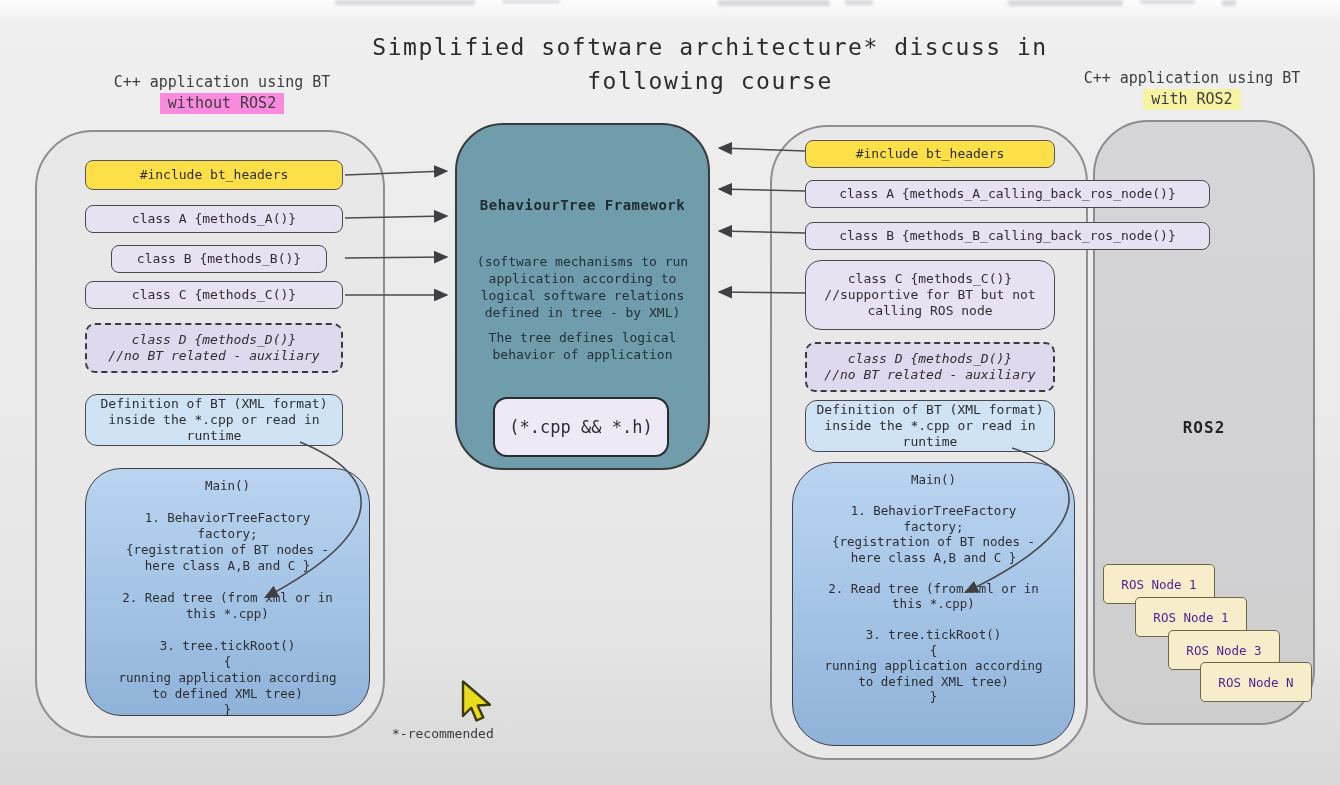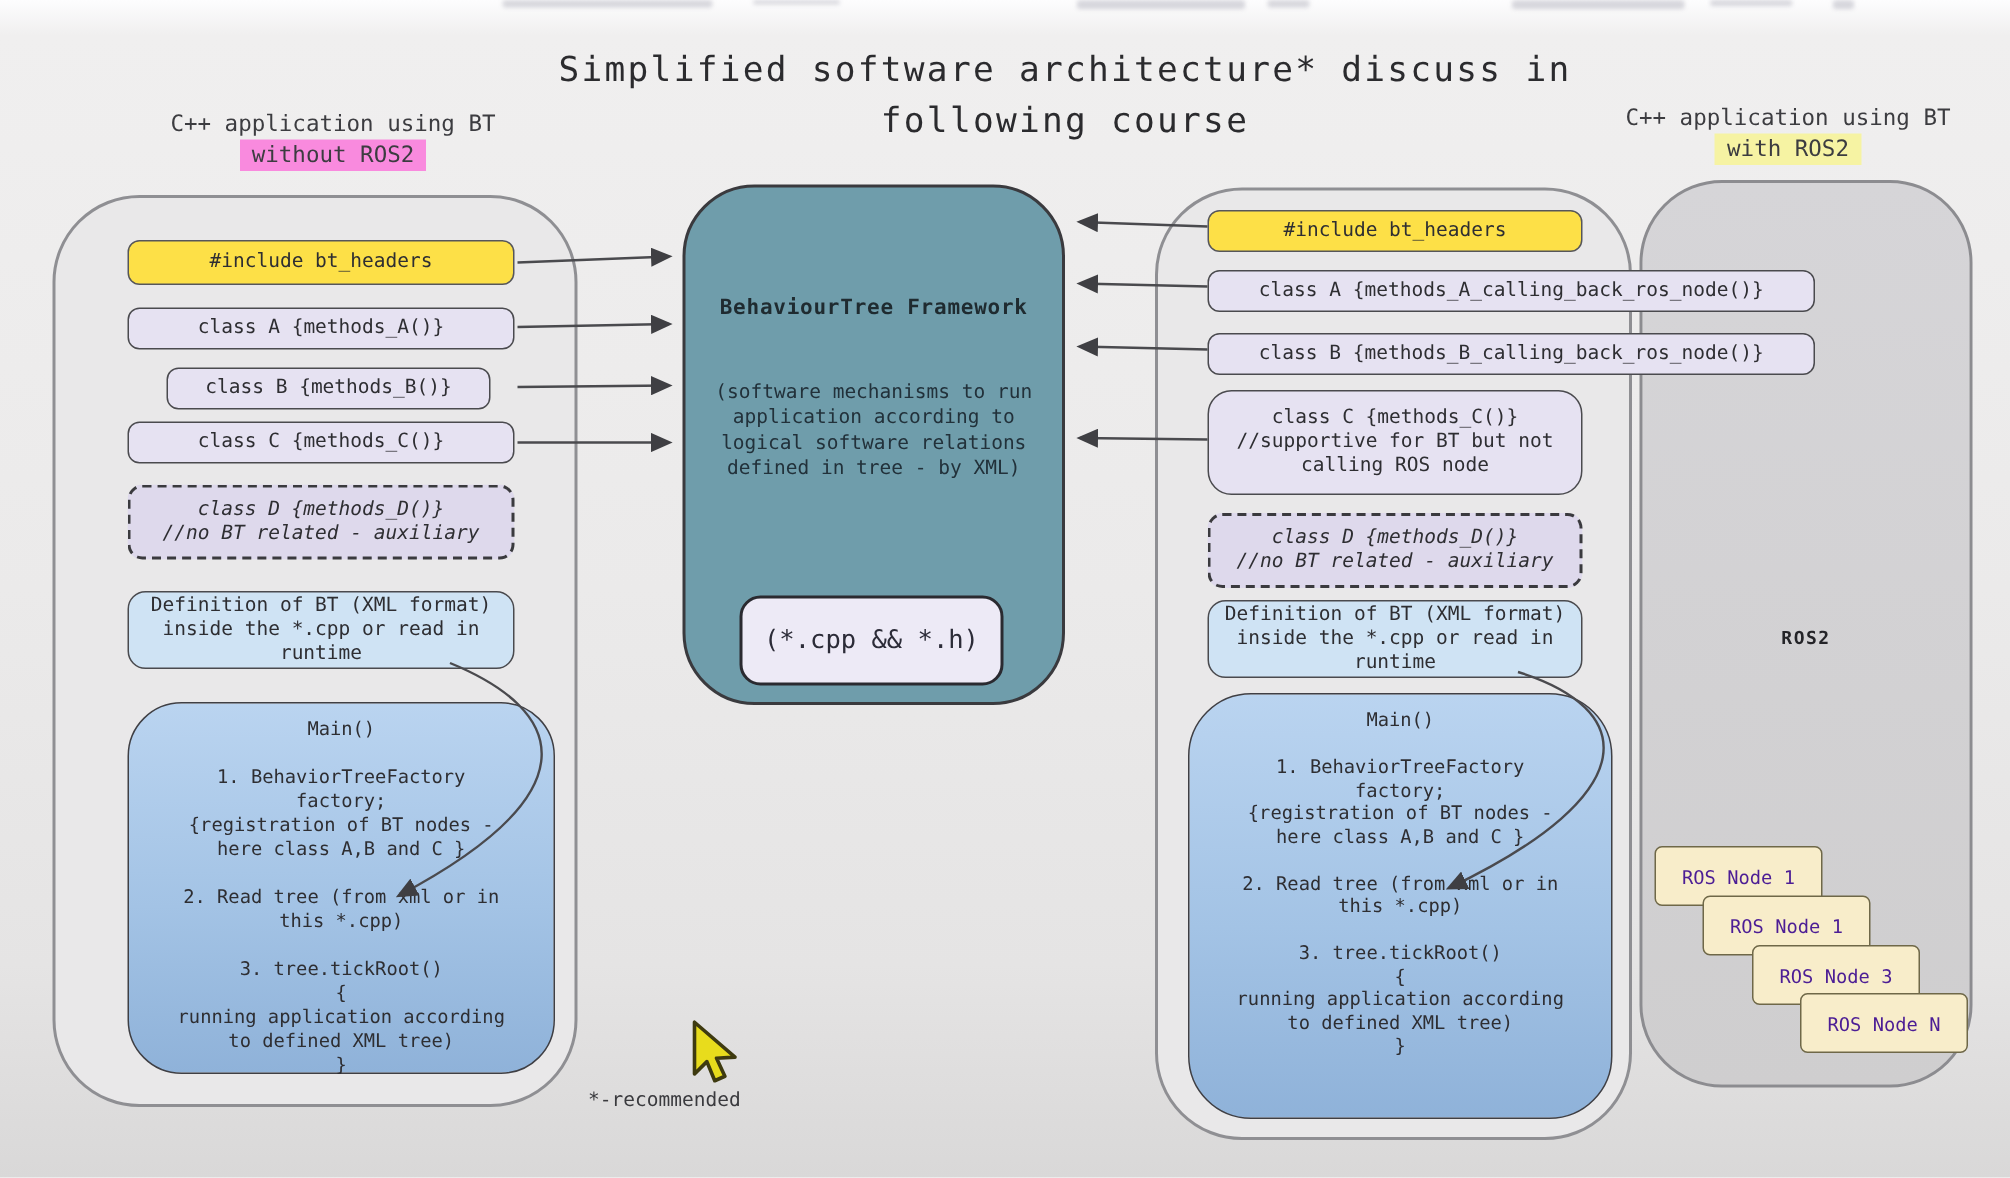--- a/index.html
+++ b/index.html
@@ -53,21 +53,21 @@
   }
   .center-box .cb-title { position:absolute; width:100%; top:72px; text-align:center; font-weight:bold; font-size:14px; color:#1f2b30; letter-spacing:.5px; }
   .center-box .cb-desc  { position:absolute; width:100%; top:128px; text-align:center; font-size:13px; line-height:17px; white-space:pre-line; color:#22313a; }
   .center-box .cb-desc2 { position:absolute; width:100%; top:204px; text-align:center; font-size:13px; line-height:17px; white-space:pre-line; color:#22313a; }
   .cppbox {
     position:absolute; left:36px; top:272px; width:176px; height:60px;
     background:#edeaf6; border:2px solid #2a2a30; border-radius:14px;
     display:flex; align-items:center; justify-content:center;
     font-size:17px; color:#2c2c38;
   }
-  .ros2-title { position:absolute; width:100%; top:296px; text-align:center; font-weight:bold; font-size:12px; color:#242428; letter-spacing:1px; }
+  .ros2-title { position:absolute; width:100%; top:296px; text-align:center; font-weight:bold; font-size:16px; color:#242428; letter-spacing:1px; }
   .rosnode {
     position:absolute; width:112px; height:40px; background:#f8edca;
     border:1.5px solid #6f6848; border-radius:5px;
     display:flex; align-items:center; justify-content:center; font-size:12.5px; color:#4c1d95;
   }
   .footnote { left:392px; top:726px; width:130px; font-size:13px; color:#3a3a3e; }
   .bold-part { font-weight: bold; }
   svg.overlay { position:absolute; left:0; top:0; pointer-events:none; }
 </style>
 </head>
@@ -132,20 +132,22 @@
 to defined XML tree)
 }</div>
 </div>
 
 <div class="center-box" style="left:455px; top:123px; width:255px; height:347px;">
   <div class="cb-title">BehaviourTree Framework</div>
   <div class="cb-desc">(software mechanisms to run
 application according to
 logical software relations
 defined in tree - by XML)</div>
+  <div class="cb-desc2">The tree defines logical
+behavior of application</div>
   <div class="cppbox">(*.cpp  &amp;&amp; *.h)</div>
 </div>
 
 <div class="box gray" style="left:805px; top:140px; width:250px; height:28px;">#include bt_headers</div>
 <div class="box lav" style="left:805px; top:180px; width:405px; height:28px;">class A {methods_A_calling_back_ros_node()}</div>
 <div class="box lav" style="left:805px; top:222px; width:405px; height:28px;">class B {methods_B_calling_back_ros_node()}</div>
 <div class="box lav" style="left:805px; top:260px; width:250px; height:70px; border-radius:16px;">class C {methods_C()}
 //supportive for BT but not
 calling ROS node</div>
 <div class="box dashed" style="left:805px; top:342px; width:250px; height:50px;">class D  {methods_D()}

